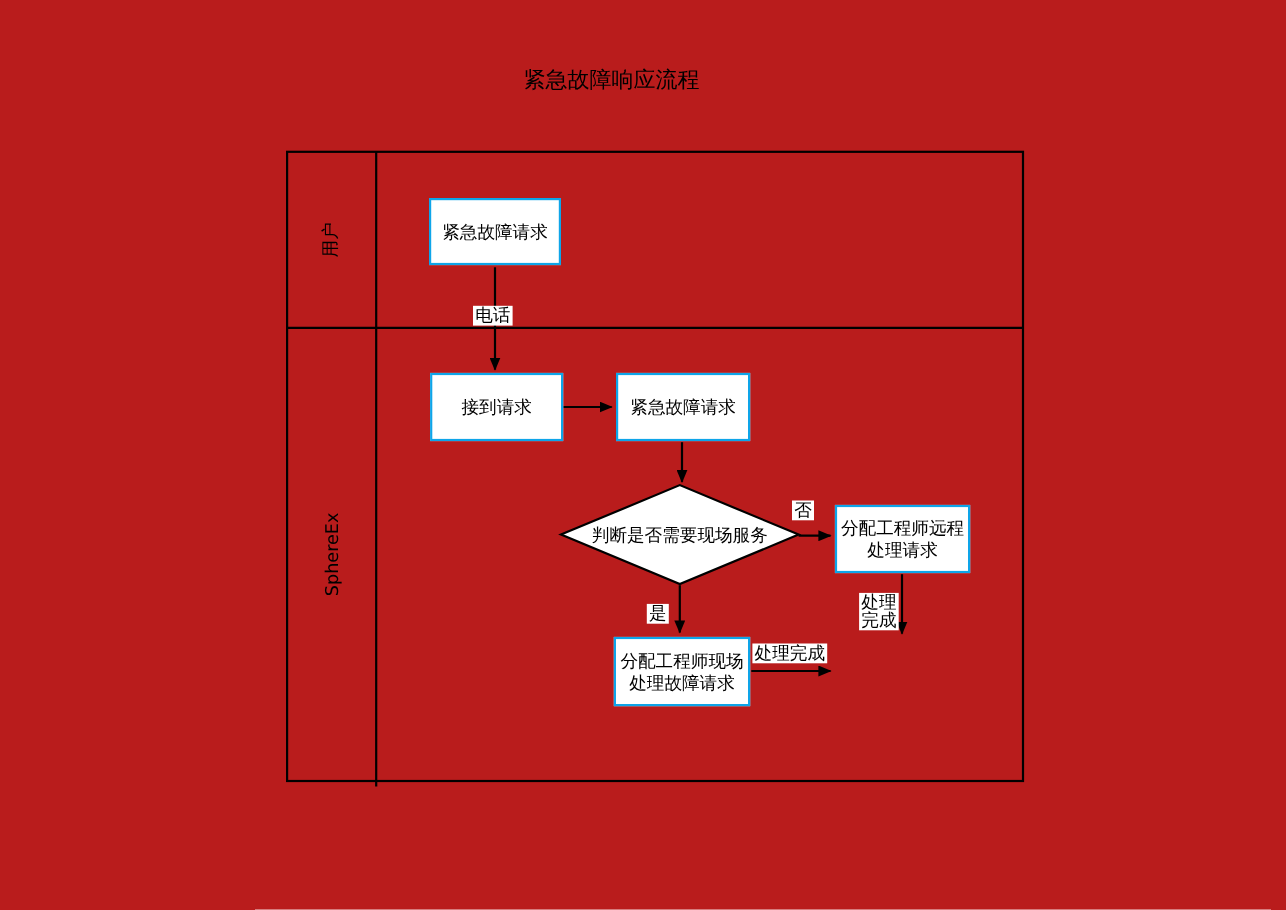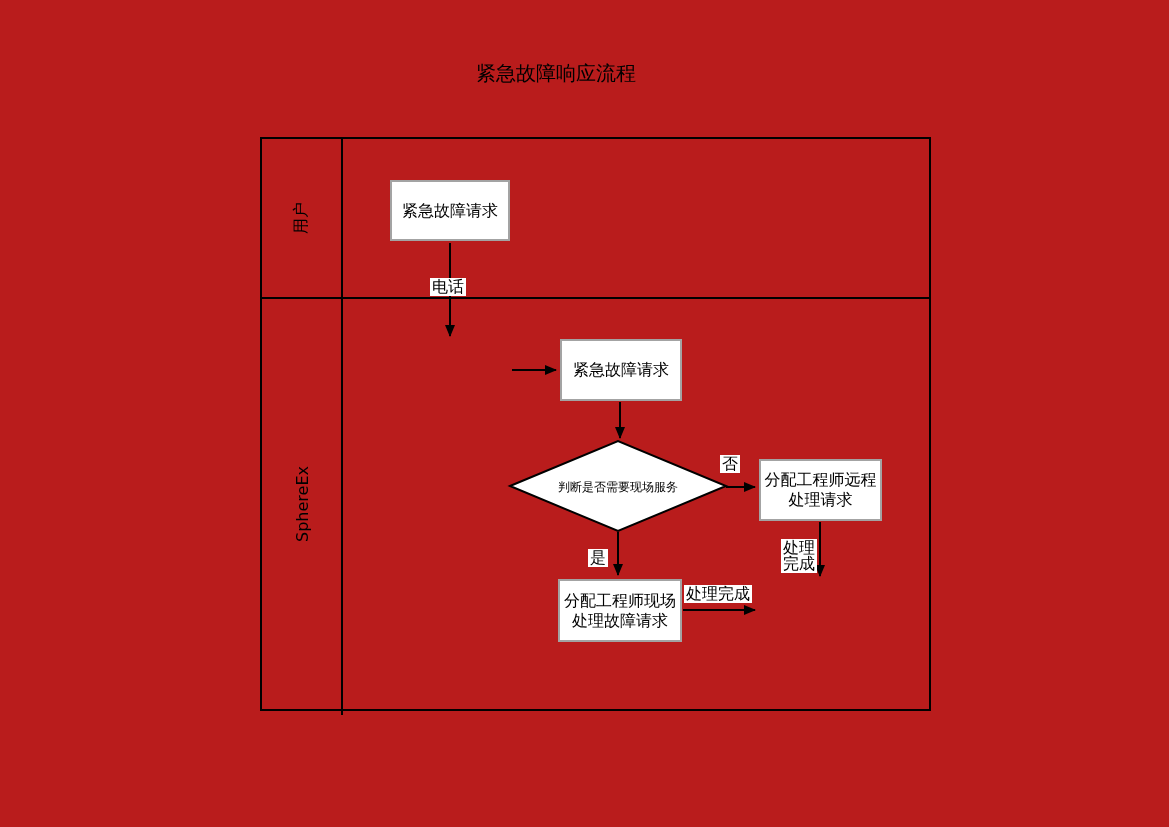--- a/index.html
+++ b/index.html
@@ -36,21 +36,21 @@
     transform: translate(-50%, -50%) rotate(-90deg);
     font-size: 16px;
     white-space: nowrap;
     color: #000000;
   }
   .lane-label.user     { left: 301px; top: 218px; }
   .lane-label.sphereex { left: 302px; top: 504px; }
 
   .node {
     position: absolute;
-    border: 2px solid #a3a3a3;
+    border: 2px solid #0ea5e9;
     background: #ffffff;
     display: flex;
     align-items: center;
     justify-content: center;
     text-align: center;
     font-size: 16px;
     line-height: 1.25;
     white-space: pre-line;
     color: #000000;
   }
@@ -59,21 +59,21 @@
   .node.understand-fault  { left: 560px; top: 339px; width: 122px; height: 62px; }
   .node.assign-remote     { left: 759px; top: 459px; width: 123px; height: 62px; }
   .node.assign-onsite     { left: 558px; top: 579px; width: 124px; height: 63px; }
   .node.record-request    { left: 759px; top: 580px; width: 123px; height: 60px; }
 
   .decision-label {
     position: absolute;
     left: 618px;
     top: 487px;
     transform: translate(-50%, -50%);
-    font-size: 12px;
+    font-size: 16px;
     white-space: nowrap;
     text-align: center;
     color: #000000;
   }
 
   .edge-label {
     position: absolute;
     transform: translate(-50%, -50%);
     font-size: 16px;
     line-height: 1.0;
@@ -117,20 +117,21 @@
     <line x1="726" y1="487" x2="755" y2="487" stroke="#000000" stroke-width="2" marker-end="url(#arrowhead)"></line>
     <line x1="618" y1="532" x2="618" y2="575" stroke="#000000" stroke-width="2" marker-end="url(#arrowhead)"></line>
     <line x1="820" y1="522" x2="820" y2="576" stroke="#000000" stroke-width="2" marker-end="url(#arrowhead)"></line>
     <line x1="683" y1="610" x2="755" y2="610" stroke="#000000" stroke-width="2" marker-end="url(#arrowhead)"></line>
   </svg>
 
   <div class="lane-label user">用户</div>
   <div class="lane-label sphereex">SphereEx</div>
 
   <div class="node emergency-request">紧急故障请求</div>
+  <div class="node receive-request">接到请求</div>
   <div class="node understand-fault">紧急故障请求</div>
   <div class="node assign-remote">分配工程师远程
 处理请求</div>
   <div class="node assign-onsite">分配工程师现场
 处理故障请求</div>
 
   <div class="decision-label">判断是否需要现场服务</div>
 
   <div class="edge-label phone">电话</div>
   <div class="edge-label no">否</div>

